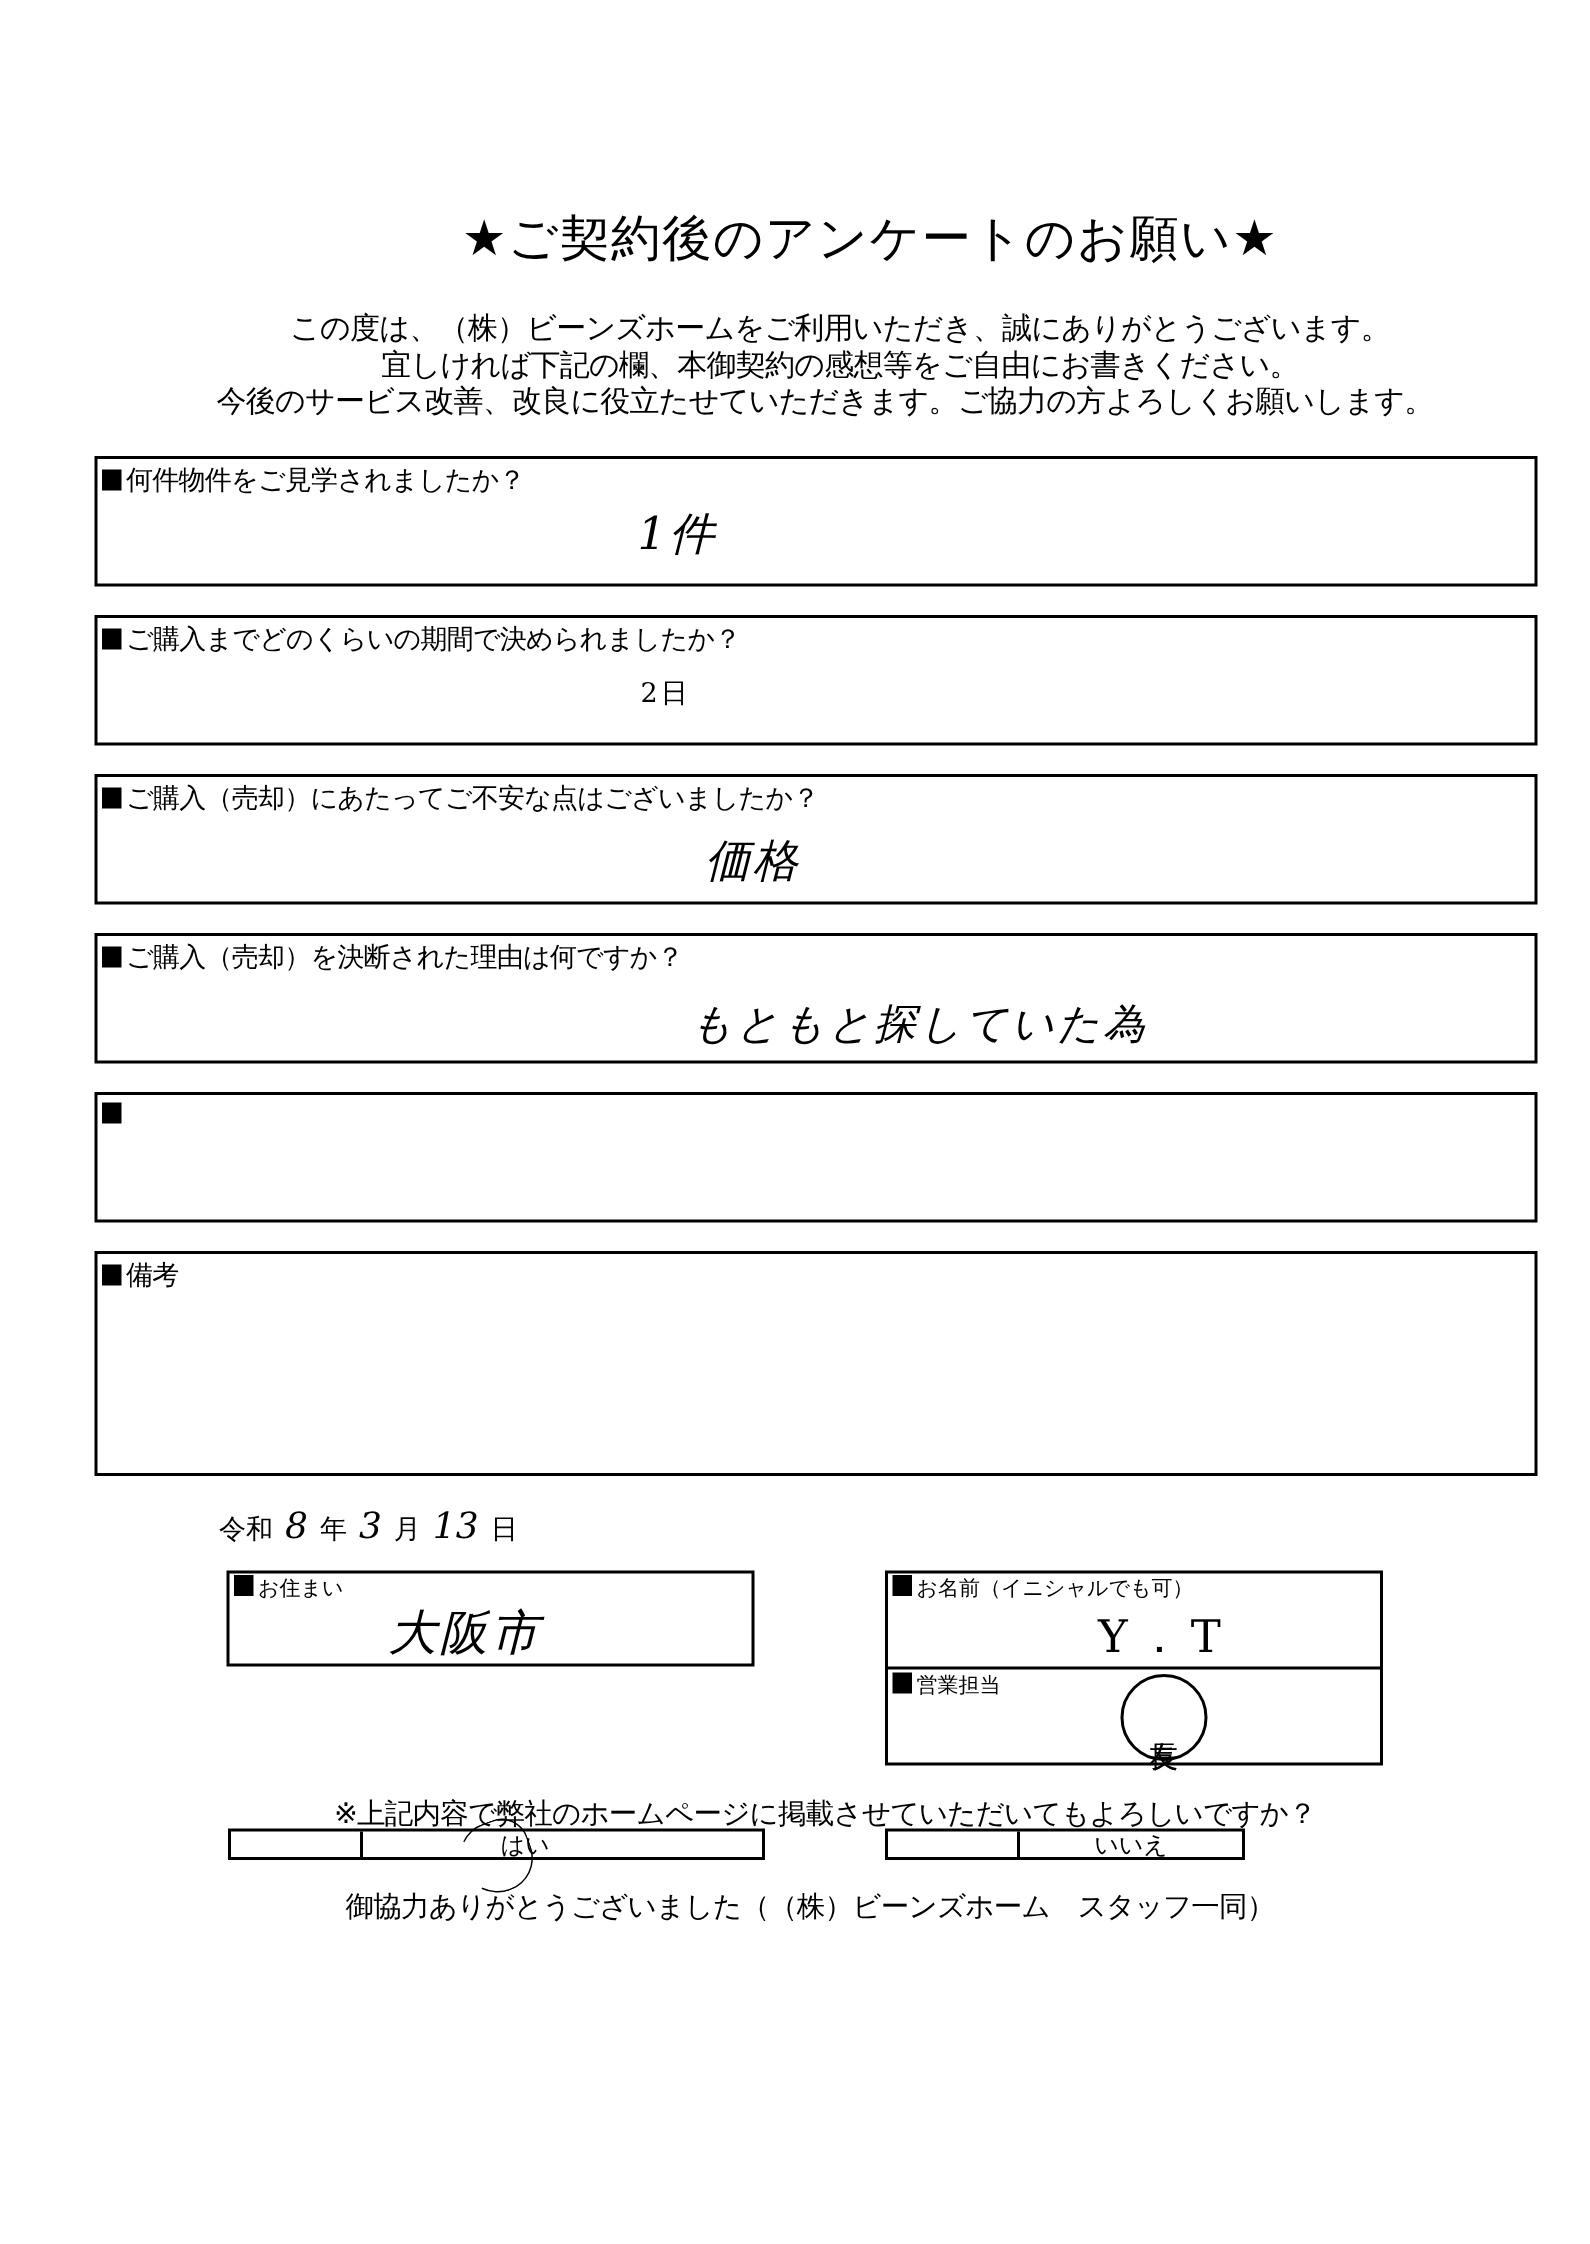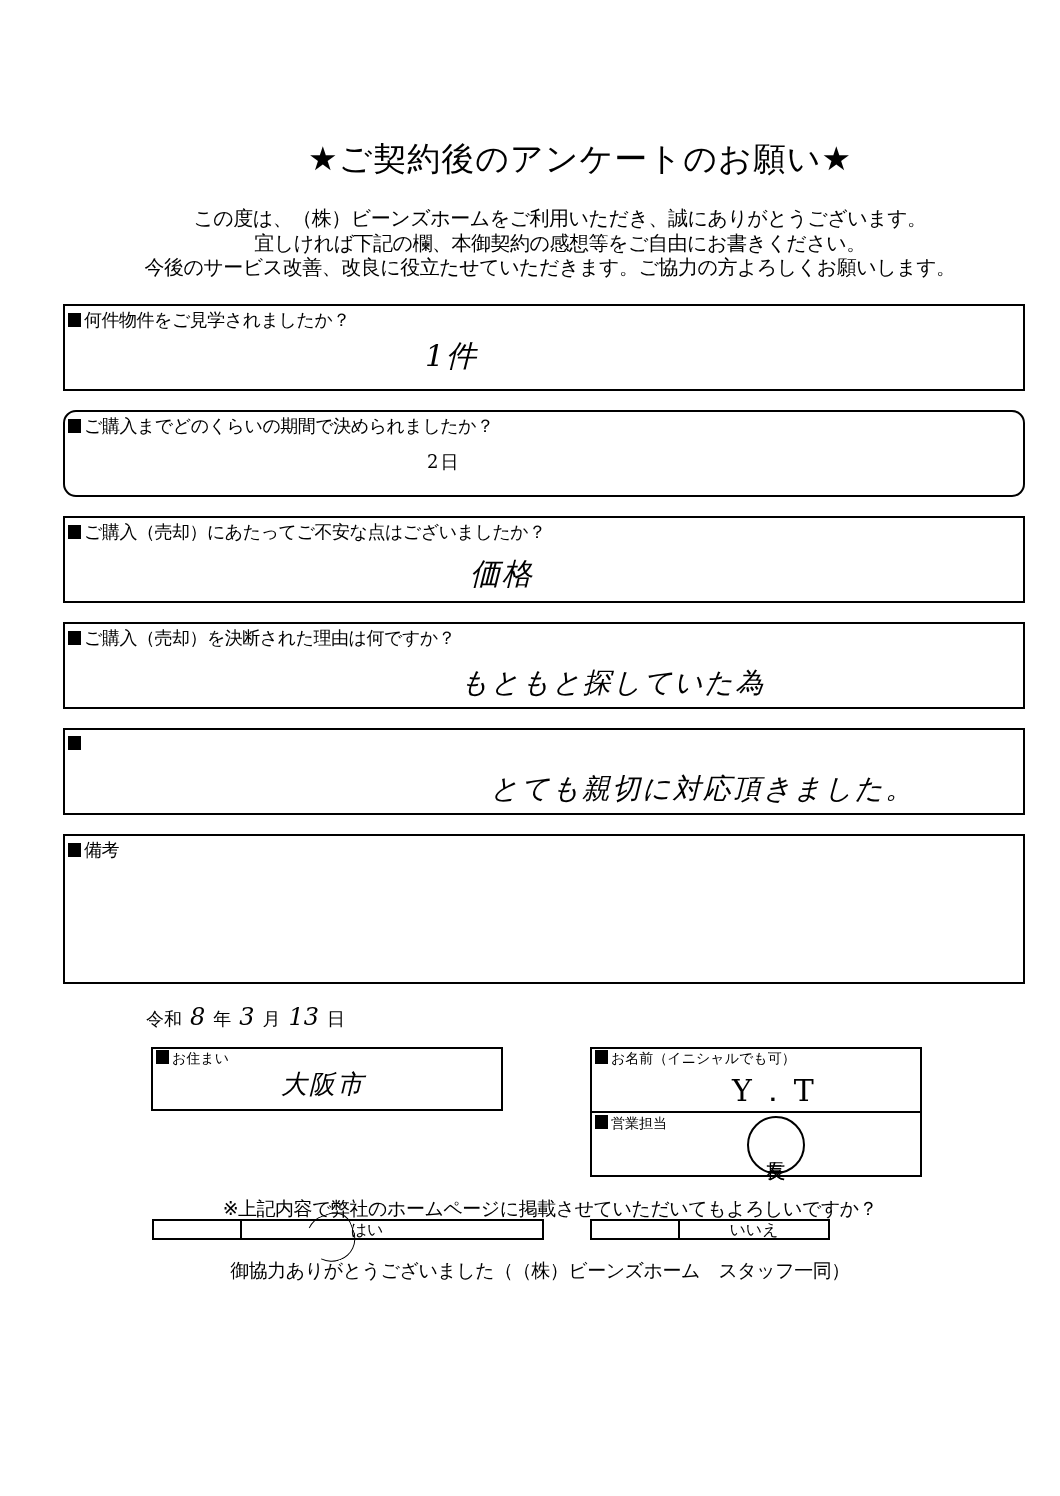--- a/index.html
+++ b/index.html
@@ -56,65 +56,64 @@
 
 <div class="abs intro" style="top:205px;">この度は、（株）ビーンズホームをご利用いただき、誠にありがとうございます。</div>
 <div class="abs intro" style="top:230px;">宜しければ下記の欄、本御契約の感想等をご自由にお書きください。</div>
 <div class="abs intro" style="top:254px; left:-10px;">今後のサービス改善、改良に役立たせていただきます。ご協力の方よろしくお願いします。</div>
 
 <div class="abs qbox" style="top:304px; height:87px;">
   <div class="qlabel"><span class="sq"></span><span>何件物件をご見学されましたか？</span></div>
   <div class="answer" style="left:360px; top:30px;">1件</div>
 </div>
 
-<div class="abs qbox" style="top:410px; height:87px;border-radius:13px;">
+<div class="abs qbox" style="top:410px; height:87px;">
   <div class="qlabel"><span class="sq"></span><span>ご購入までどのくらいの期間で決められましたか？</span></div>
   <div class="answer" style="left:362px; top:38px; font-style:normal; font-size:18px;">2日</div>
 </div>
 
 <div class="abs qbox" style="top:516px; height:87px;">
   <div class="qlabel"><span class="sq"></span><span>ご購入（売却）にあたってご不安な点はございましたか？</span></div>
   <div class="answer" style="left:405px; top:36px;">価格</div>
 </div>
 
 <div class="abs qbox" style="top:622px; height:87px;">
   <div class="qlabel"><span class="sq"></span><span>ご購入（売却）を決断された理由は何ですか？</span></div>
   <div class="answer" style="left:395px; top:40px; font-size:28px;">もともと探していた為</div>
 </div>
 
 <div class="abs qbox" style="top:728px; height:87px;">
   <div class="qlabel"><span class="sq"></span></div>
-  <div class="answer" style="left:425px; top:40px; font-size:28px;">とても親切に対応頂きました。</div>
 </div>
 
 <div class="abs qbox" style="top:834px; height:150px;">
   <div class="qlabel"><span class="sq"></span><span>備考</span></div>
   <div class="answer" style="left:20px; top:40px;"></div>
 </div>
 
 <div class="abs date">
   <span>令和</span><span class="hw">8</span><span>年</span><span class="hw">3</span><span>月</span><span class="hw">13</span><span>日</span>
 </div>
 
 <div class="abs smallbox" style="left:151px; top:1047px; width:352px; height:64px;">
   <div class="slabel"><span class="sq"></span><span>お住まい</span></div>
-  <div class="answer" style="left:128px; top:18px; font-size:26px;">大阪市</div>
+  <div class="answer" style="left:106px; top:18px; font-size:32px;">大阪市</div>
 </div>
 
 <div class="abs smallbox" style="left:590px; top:1047px; width:332px; height:130px;">
   <div class="slabel"><span class="sq"></span><span>お名前（イニシャルでも可）</span></div>
   <div class="answer" style="left:140px; top:22px; font-style:normal; font-size:30px; letter-spacing:6px;">Y．T</div>
   <div class="abs" style="left:0; right:0; top:62px; border-top:2px solid #000;"></div>
   <div class="slabel" style="top:66px;text-align:right;"><span class="sq"></span><span>営業担当</span></div>
   <div class="stamp" style="left:155px; top:67px;">長友</div>
 </div>
 
 <div class="abs consent-q">※上記内容で弊社のホームページに掲載させていただいてもよろしいですか？</div>
 
-<div class="abs optrow" style="left:152px; top:1219px; width:392px;">
+<div class="abs optrow" style="left:152px; top:1219px; width:358px;">
   <div class="optcell" style="width:88px;"></div>
   <div class="optcell" style="flex:1; padding-right:50px;">はい</div>
 </div>
 <div class="circle"></div>
 
 <div class="abs optrow" style="left:590px; top:1219px; width:240px;">
   <div class="optcell" style="width:88px;"></div>
   <div class="optcell" style="flex:1;">いいえ</div>
 </div>
 

